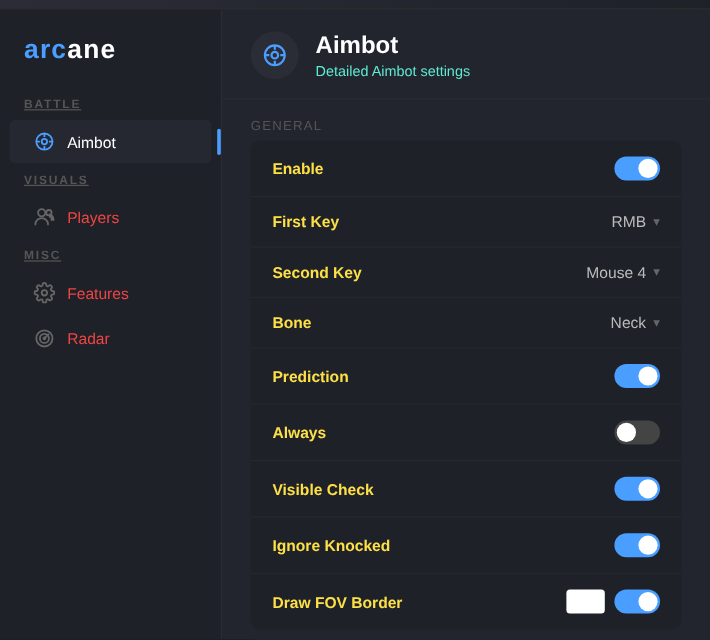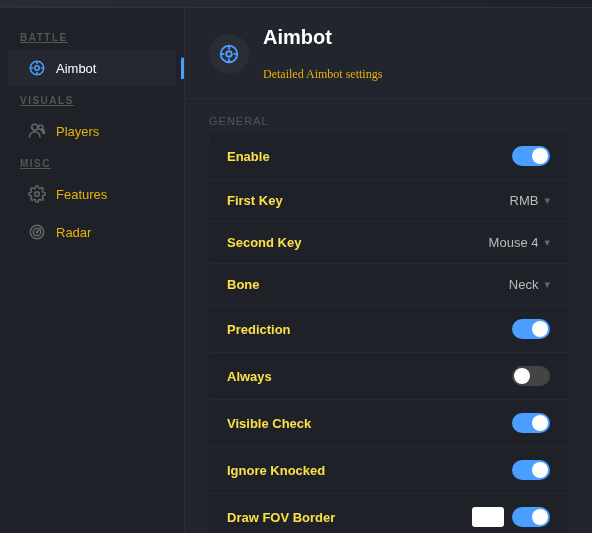--- a/index.html
+++ b/index.html
@@ -56,21 +56,21 @@
       padding: 8px 20px 6px 20px;
       text-transform: uppercase;
       text-decoration: underline;
     }
 
     .nav-item {
       display: flex;
       align-items: center;
       gap: 10px;
       padding: 9px 20px;
-      color: #eab308;
+      color: #ef4444;
       font-size: 13px;
       cursor: pointer;
       position: relative;
       border-radius: 4px;
       margin: 1px 8px;
     }
 
     .nav-item.active {
       background: #252830;
       color: #fff;
@@ -134,23 +134,22 @@
     }
 
     .header-title {
       font-size: 20px;
       font-weight: 700;
       color: #fff;
     }
 
     .header-subtitle {
       font-size: 12px;
-      color: #eab308;
-      margin-top: 18px;
-      font-family: Liberation Serif, serif;
+      color: #5eead4;
+      margin-top: 2px;
     }
 
     
     .settings-area {
       flex: 1;
       overflow-y: auto;
       padding: 16px 24px;
     }
 
     .section-title {
@@ -264,20 +263,23 @@
       border-radius: 2px;
     }
   </style>
 </head>
 <body>
 
 <div class="top-bar"></div>
 <div class="app-container">
 
   <div class="sidebar">
+    <div class="logo">
+      <span>arc</span><span style="color:#fff">ane</span>
+    </div>
 
     <div class="section-label">BATTLE</div>
     <div class="nav-item active">
       <div class="nav-icon">
         <svg viewBox="0 0 24 24" fill="none" stroke="#4a9eff" stroke-width="2" width="18" height="18">
           <circle cx="12" cy="12" r="9"></circle>
           <circle cx="12" cy="12" r="3"></circle>
           <line x1="12" y1="3" x2="12" y2="7"></line>
           <line x1="12" y1="17" x2="12" y2="21"></line>
           <line x1="3" y1="12" x2="7" y2="12"></line>

